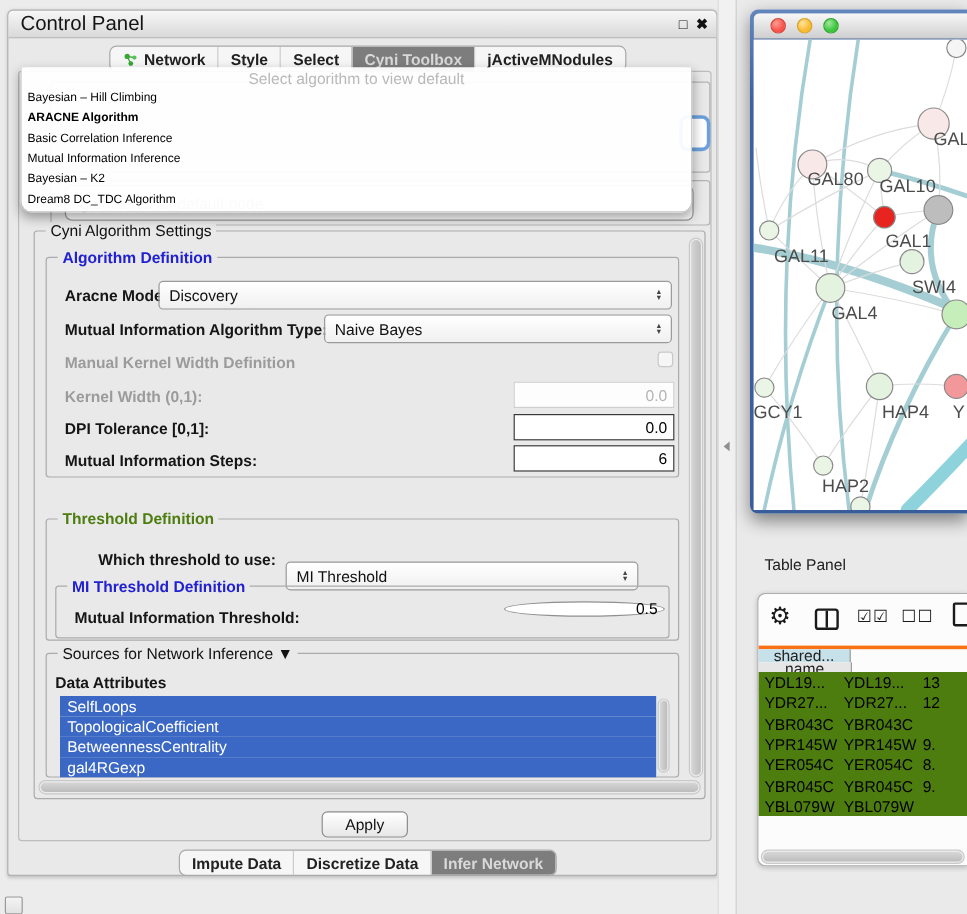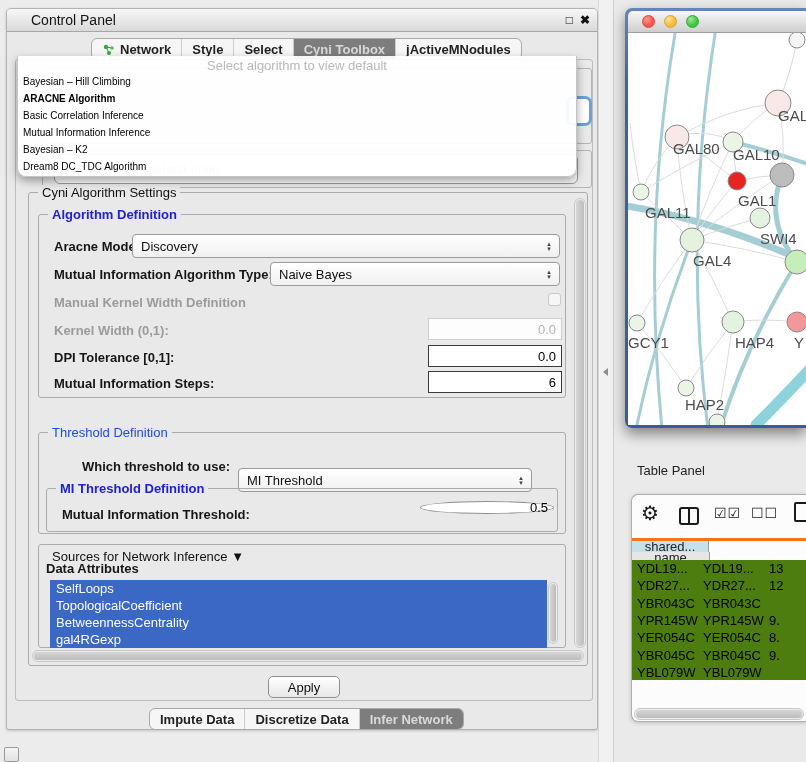--- a/index.html
+++ b/index.html
@@ -5,21 +5,21 @@
   *{box-sizing:border-box;margin:0;padding:0;}
   html,body{background:#ececec;}
   .stage{position:relative;width:806px;height:762px;background:#ececec;overflow:hidden;
          font-family:"Liberation Sans",sans-serif;color:#111;}
 
   
   .control-panel{position:absolute;left:6px;top:8px;width:592px;height:722px;background:#e9e9e9;
      border:1px solid #b2b2b2;border-radius:5px 5px 3px 3px;box-shadow:0 1px 3px rgba(0,0,0,.18);}
   .titlebar{position:absolute;left:0;top:0;right:0;height:23px;border-radius:4px 4px 0 0;
      background:linear-gradient(#f7f7f7,#d9d9d9);border-bottom:1px solid #a6a6a6;display:flex;align-items:center;}
-  .titlebar .title{margin-left:24px;font-size:14px;color:#141414;}
+  .titlebar .title{margin-left:10px;font-size:17px;color:#141414;}
   .winbtns{position:absolute;right:7px;top:0;height:100%;display:flex;align-items:center;gap:7px;}
   .winbtns span{font-size:12px;font-weight:bold;color:#111;cursor:default;}
 
   .tabbar{position:absolute;display:flex;border:1px solid #a9a9a9;border-radius:6px;overflow:hidden;
      background:#f6f6f6;z-index:6;height:22px;}
   #top-tabs{left:84px;top:29px;}
   #bottom-tabs{left:142px;top:699px;}
   .tab{display:flex;align-items:center;padding:0 10px;font-size:13px;font-weight:bold;color:#222;
      border-left:1px solid #cccccc;white-space:nowrap;}
   .tab:first-child{border-left:none;}
@@ -42,21 +42,21 @@
      background:rgba(255,255,255,.94);border:1px solid #c4c4c4;border-top:none;
      border-radius:0 0 9px 9px;box-shadow:0 4px 10px rgba(0,0,0,.35);overflow:hidden;}
   .algo-ph{height:17px;text-align:center;color:#b9b9b9;font-size:13px;padding-top:2px;}
   .algo-item{height:17px;font-size:10px;color:#000;padding-left:5px;display:flex;align-items:center;}
   .algo-item.bold{font-weight:bold;}
 
   
   .fset{position:absolute;border:1px solid #ababab;border-radius:3px;}
   .fset-legend{position:absolute;font-size:13px;background:#e9e9e9;padding:0 4px;z-index:2;white-space:nowrap;}
   .fset-legend.blue{color:#2121d1;font-weight:bold;}
-  .fset-legend.green{color:#1d4ed8;font-weight:normal;}
+  .fset-legend.green{color:#4d7c0f;font-weight:bold;}
 
   .flabel{position:absolute;font-size:13px;font-weight:bold;color:#161616;height:16px;
      display:flex;align-items:center;white-space:nowrap;}
   .flabel.disabled{color:#9b9b9b;}
   .flabel.right{justify-content:flex-end;}
 
   .combo{position:absolute;height:24px;background:linear-gradient(#ffffff,#f0f0f0);
      border:1px solid #9b9b9b;border-radius:4px;display:flex;align-items:center;
      font-size:13px;color:#111;padding-left:8px;}
   .combo .stepper{position:absolute;right:4px;top:2px;bottom:2px;width:12px;display:flex;
@@ -244,21 +244,21 @@
       </div>
 
       <div class="fset" style="left:30px;top:428px;width:512px;height:44px;"></div>
       <span class="fset-legend blue" style="left:40px;top:421px;">MI Threshold Definition</span>
       <div class="flabel" style="left:46px;top:446px;">Mutual Information Threshold:</div>
       <div class="tfield light" style="left:404px;top:441px;width:134px;">
         <span>0.5</span>
       </div>
 
       <div class="fset" style="left:22px;top:484px;width:528px;height:104px;"></div>
-      <span class="fset-legend" style="left:32px;top:477px;margin-top:12px;">
+      <span class="fset-legend" style="left:32px;top:477px;">
         <span>Sources for Network Inference</span>
         <span>▼</span>
       </span>
       <div class="flabel" style="left:30px;top:500px;">Data Attributes</div>
       <div class="attrlist" id="attr-list" style="left:34px;top:520px;width:497px;height:68px;">
           <div class="attr">SelfLoops</div>
           <div class="attr">TopologicalCoefficient</div>
           <div class="attr">BetweennessCentrality</div>
           <div class="attr">gal4RGexp</div>
         </div>

